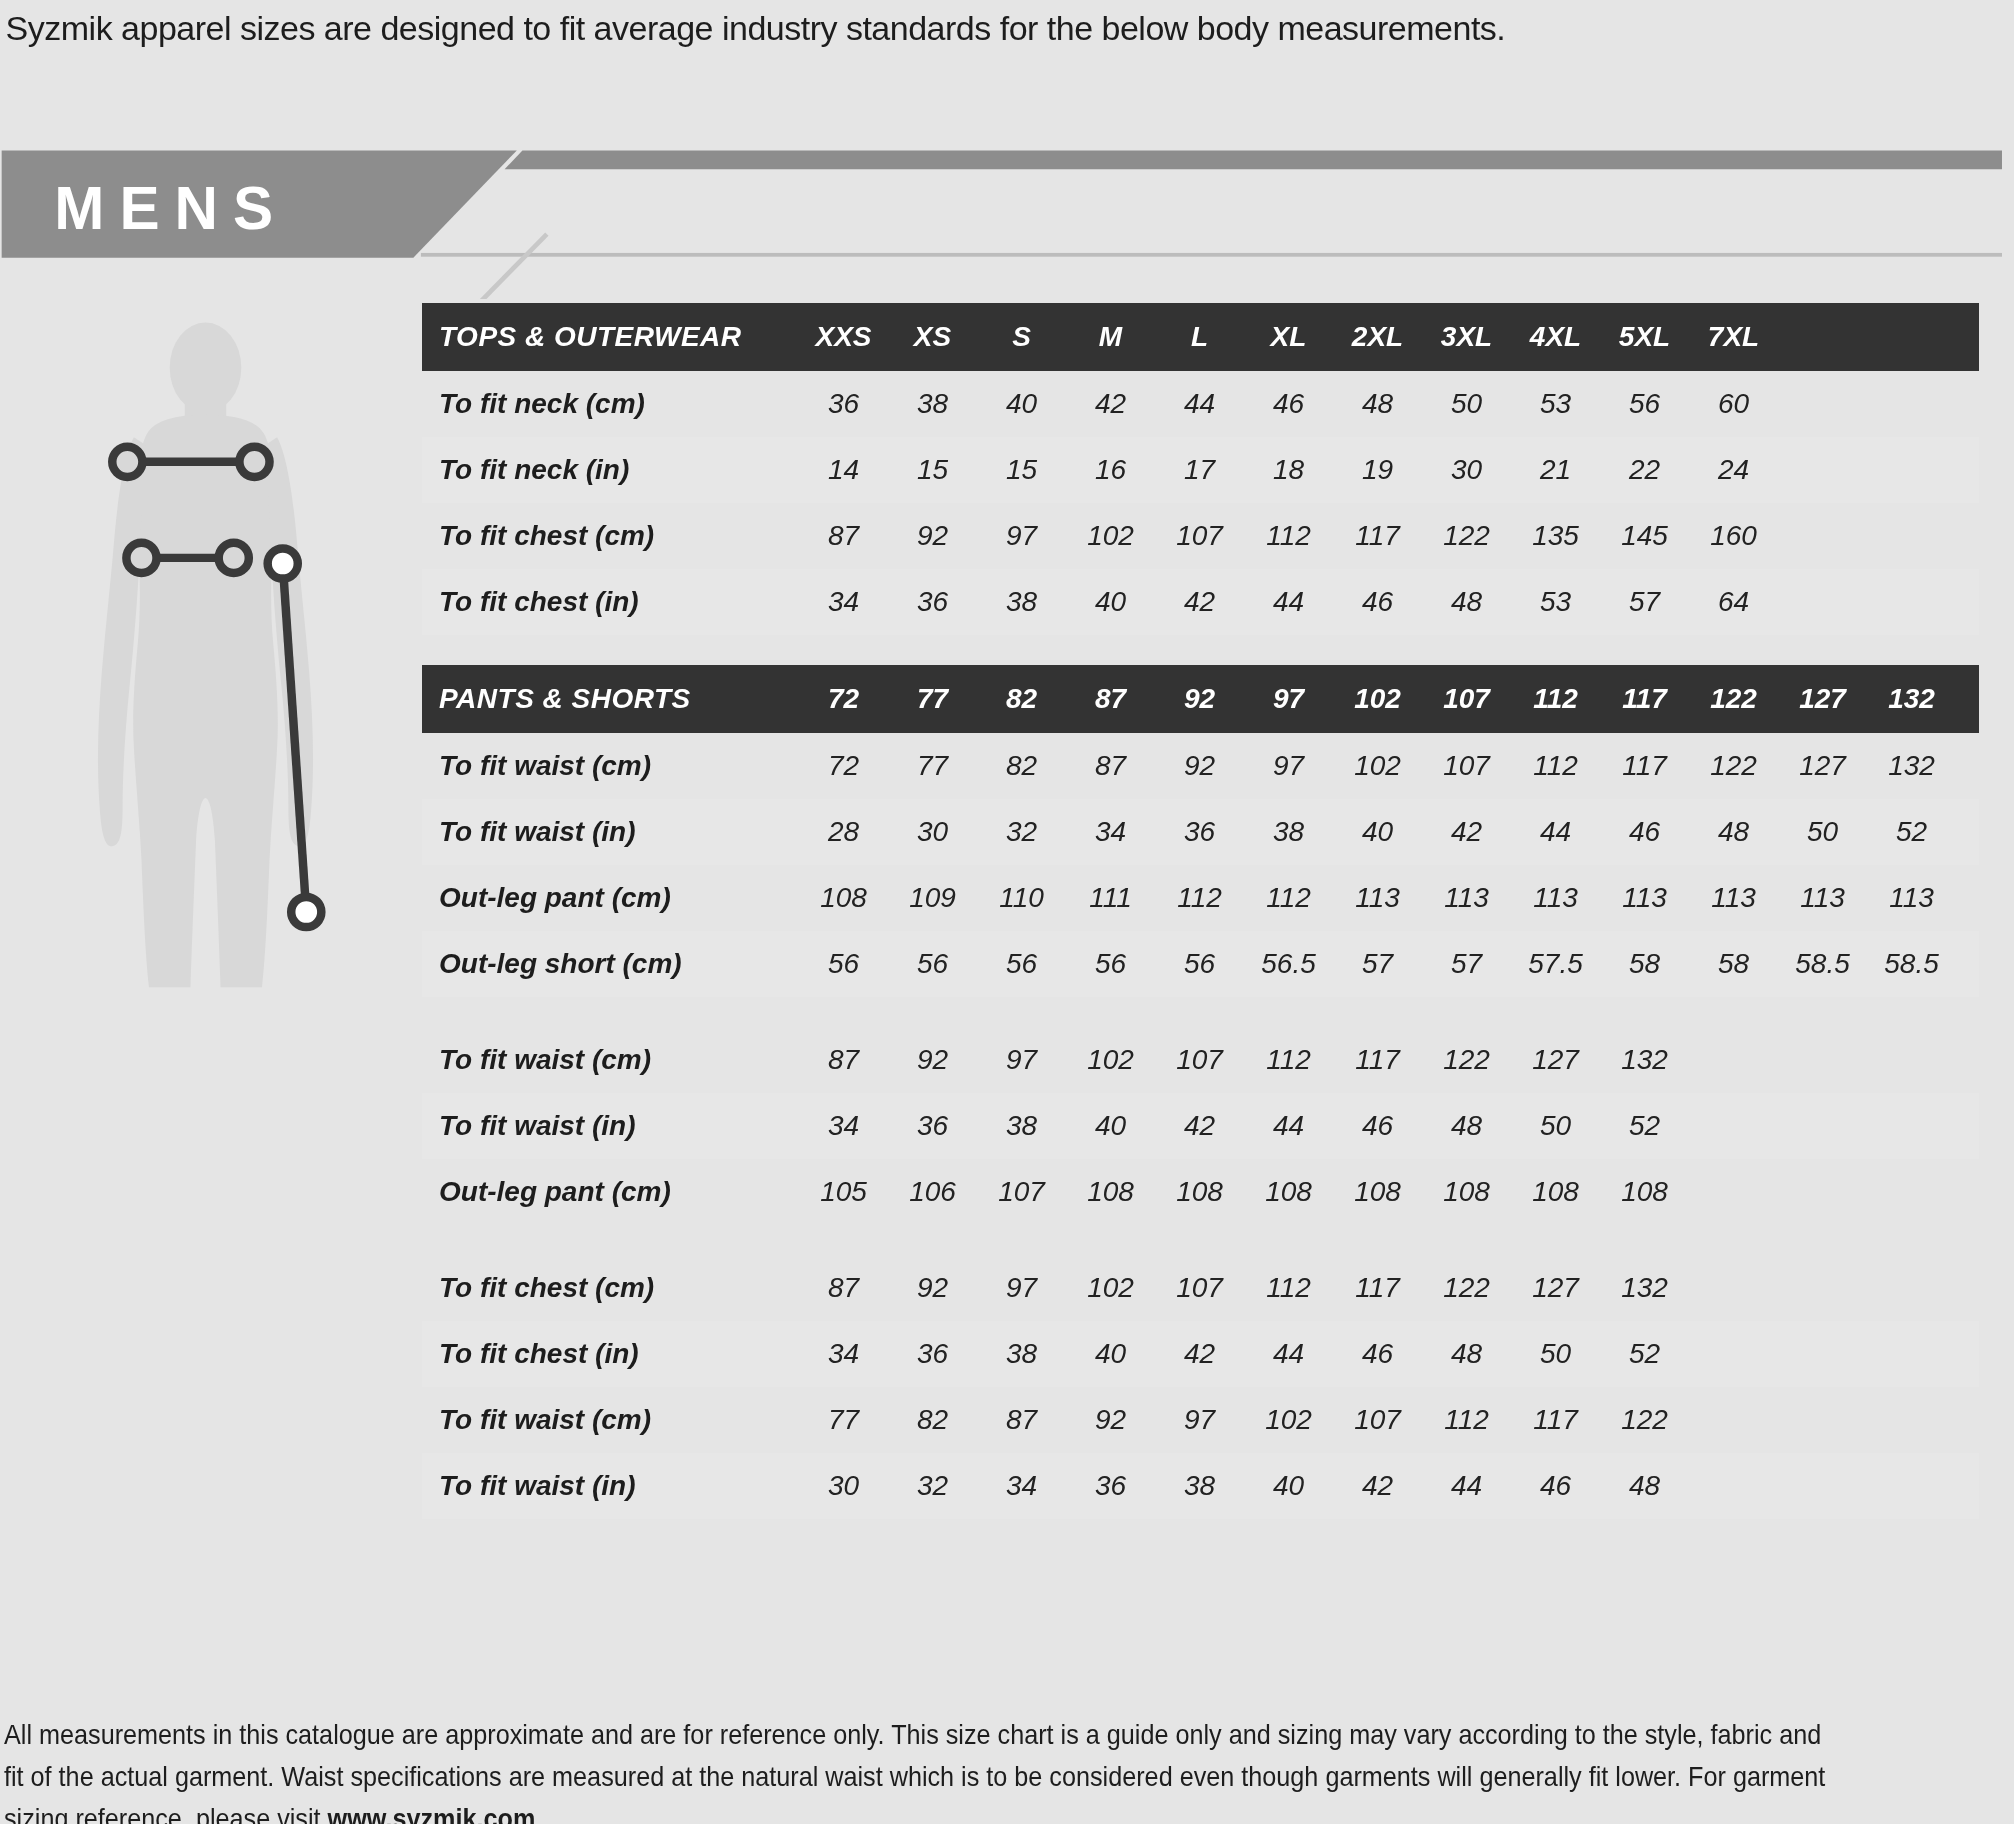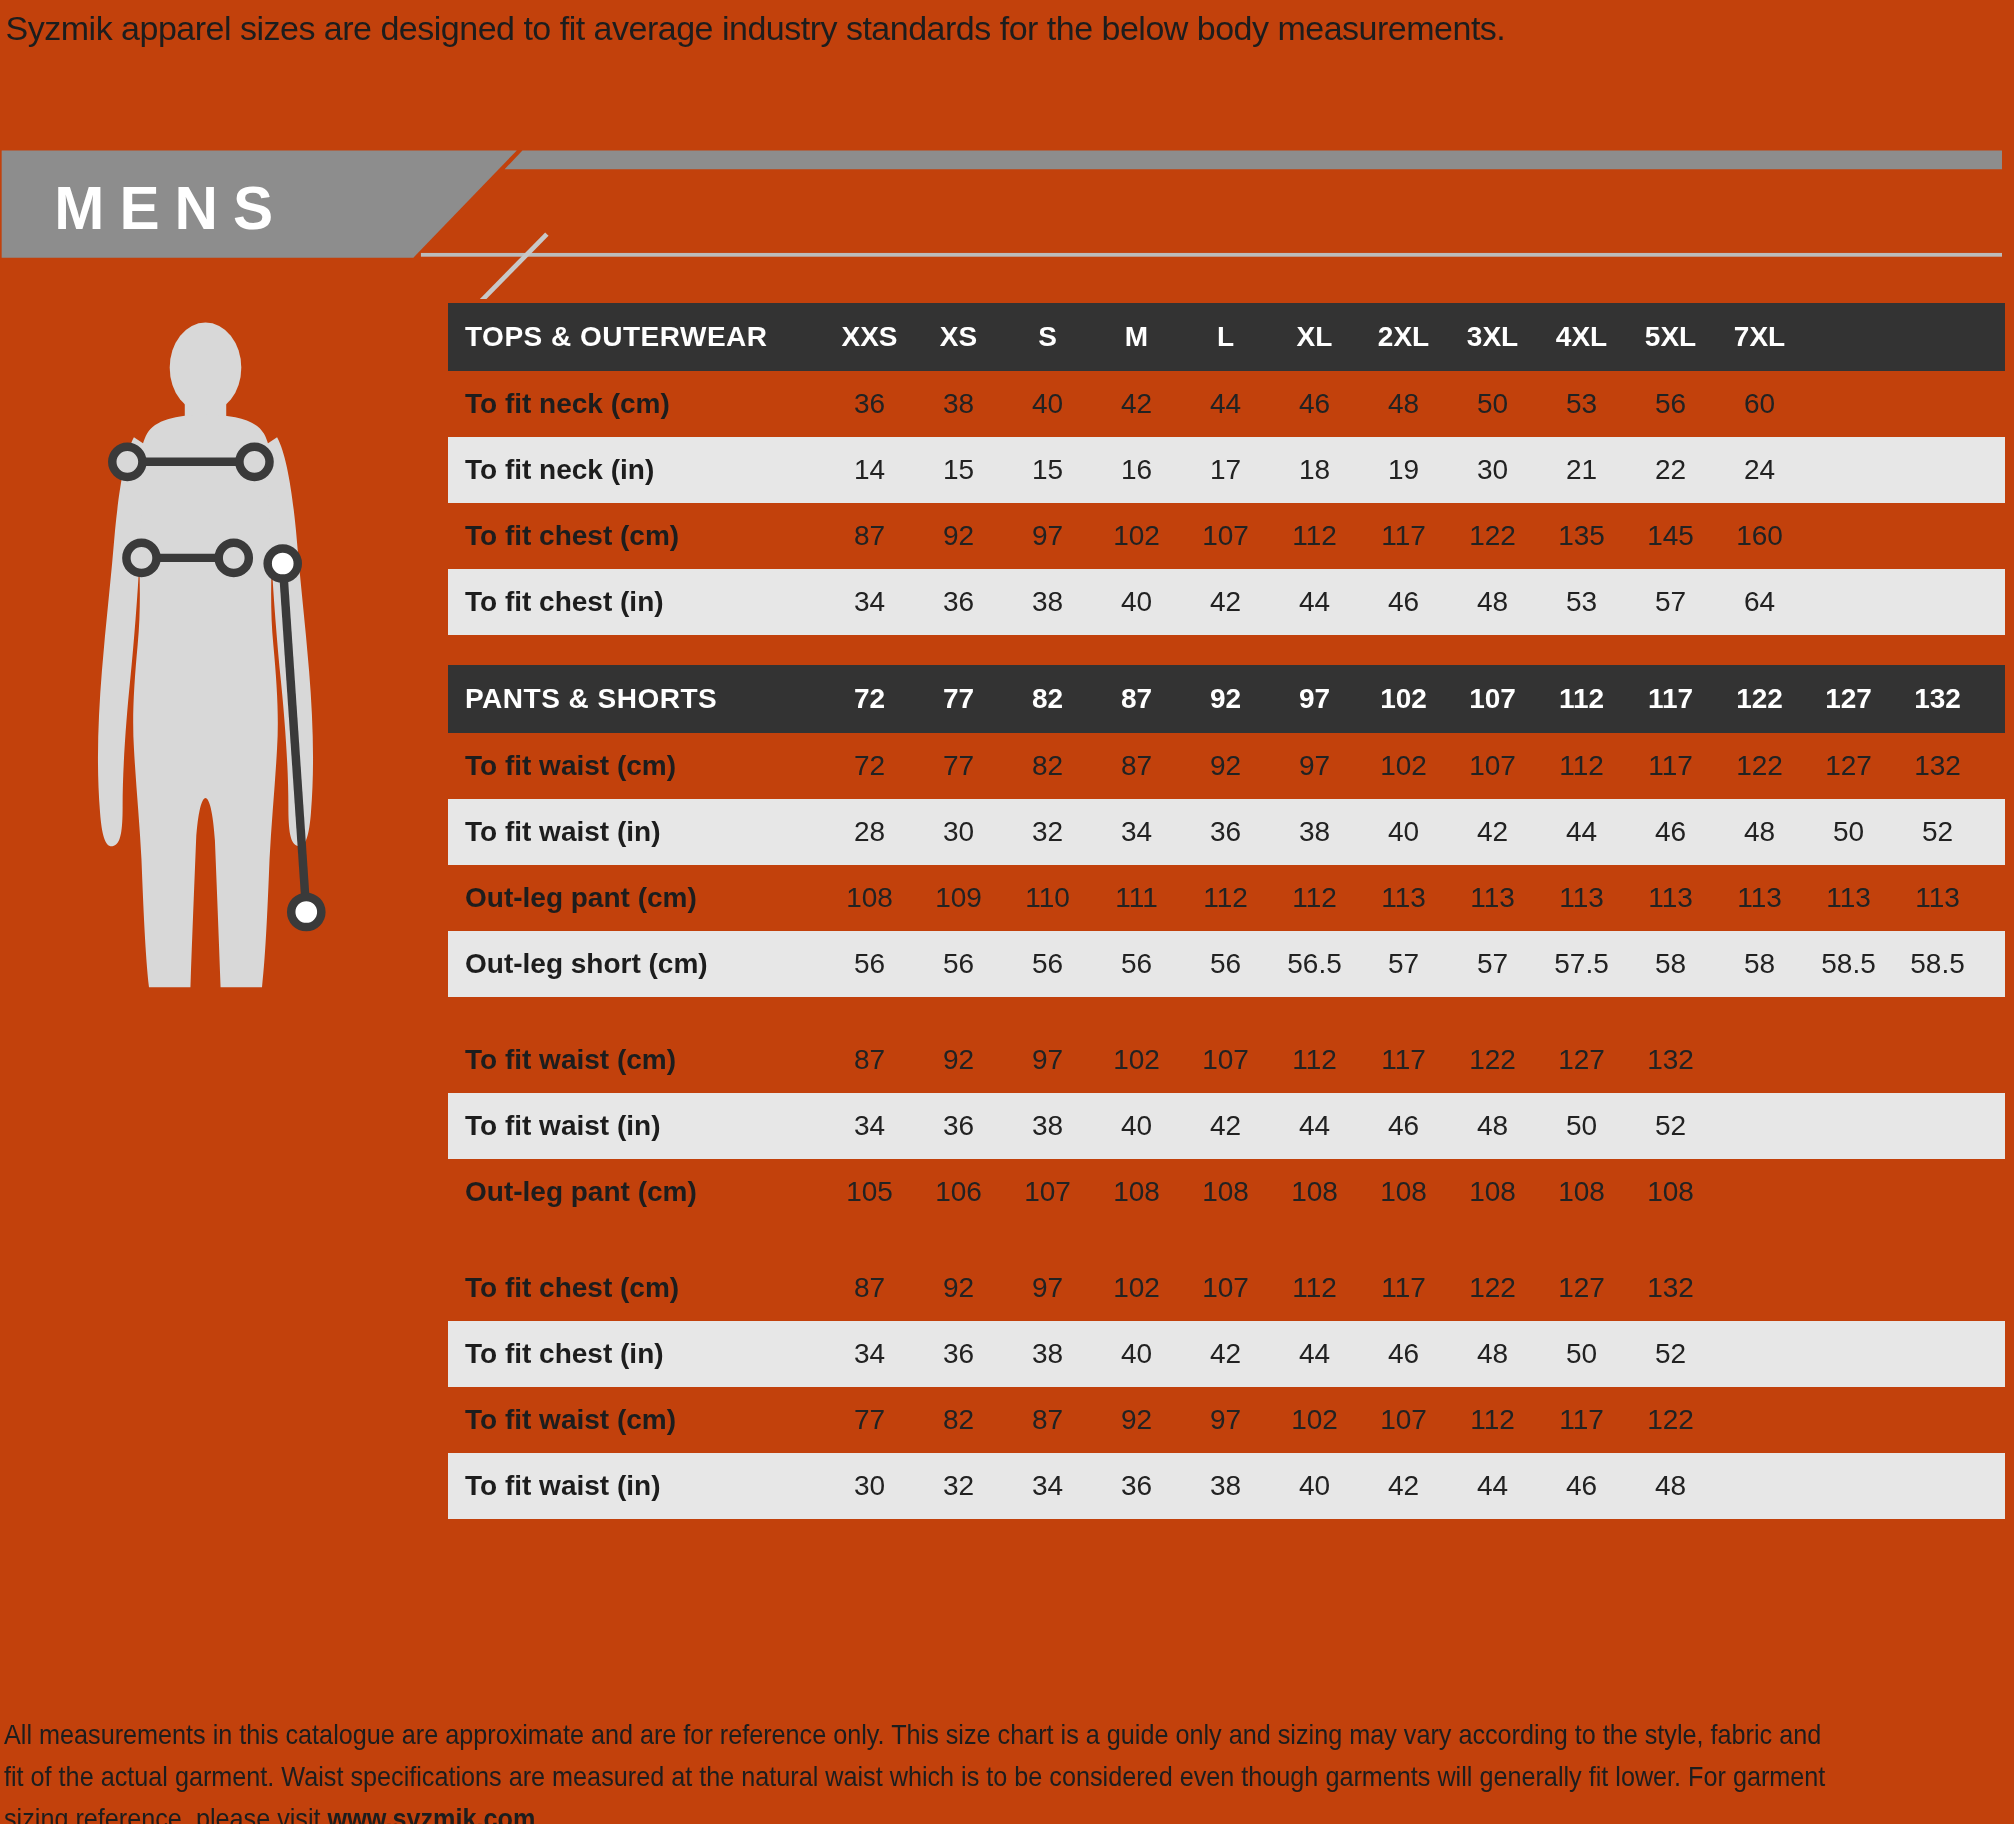--- a/index.html
+++ b/index.html
@@ -1,32 +1,32 @@
 <!DOCTYPE html>
 <html style="--header-bg: #333333; --row-alt: #e7e7e7;font-size:15px"><head>
 <meta charset="utf-8">
 <style>
   html,body{margin:0;padding:0;background:#ffffff;}
   .canvas{
-    position:relative;width:2014px;height:1825px;background:#c2410c;overflow:hidden;
+    position:relative;width:2014px;height:1825px;background:#e5e5e5;overflow:hidden;
     font-family:"Liberation Sans",sans-serif;color:#1d1d1d;
   }
   
   .intro{position:absolute;left:5.6px;top:1.9px;}
   .intro div{font-size:34px;line-height:53px;white-space:nowrap;letter-spacing:-0.5px;}
   
   .banner{position:absolute;left:0;top:111px;}
   .banner-title-text{
     font-family:"Liberation Sans",sans-serif;font-weight:bold;font-size:64px;
     letter-spacing:16px;fill:#ffffff;
   }
   
   .figure{position:absolute;left:68px;top:313px;}
   
-  #tables{position:absolute;left:448px;top:303px;width:1557px;}
+  #tables{position:absolute;left:422px;top:303px;width:1557px;font-style:italic;}
   .stable{margin-bottom:30px;}
   .trow{
     display:grid;grid-template-columns:377px repeat(13,89px);
     align-items:center;height:66px;
   }
   .trow.thead{height:68px;background:var(--header-bg,#333);color:#fff;}
   .trow.alt{background:var(--row-alt,#e7e7e7);}
   .tlabel{padding-left:17px;font-weight:bold;font-size:28px;white-space:nowrap;}
   .thead .tlabel{font-size:28px;letter-spacing:0.5px;}
   .tcell{text-align:center;font-size:28px;color:#222;white-space:nowrap;}

